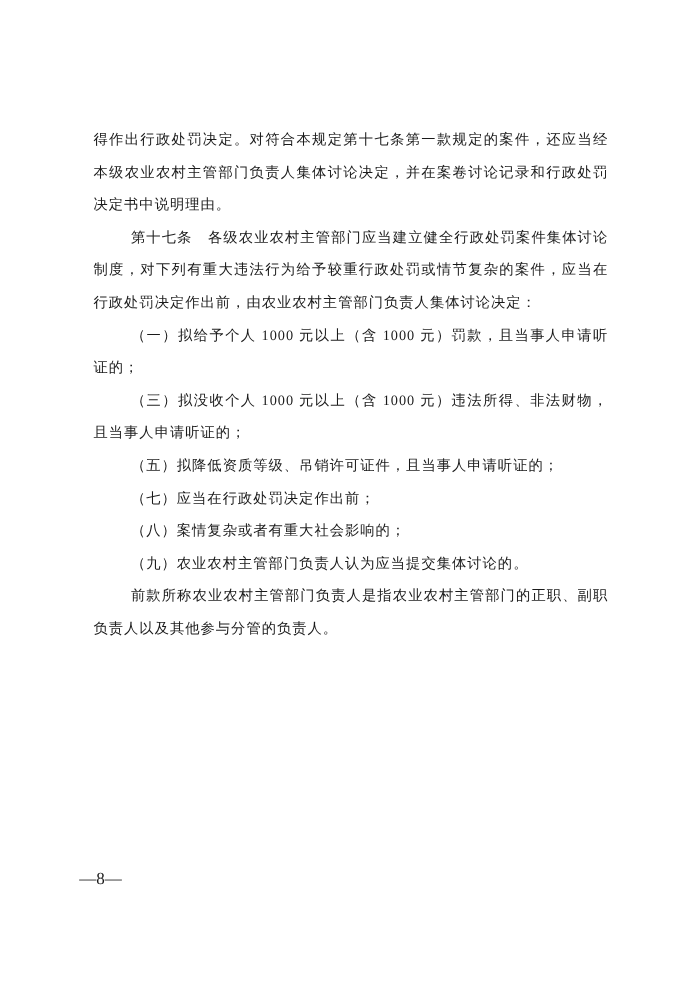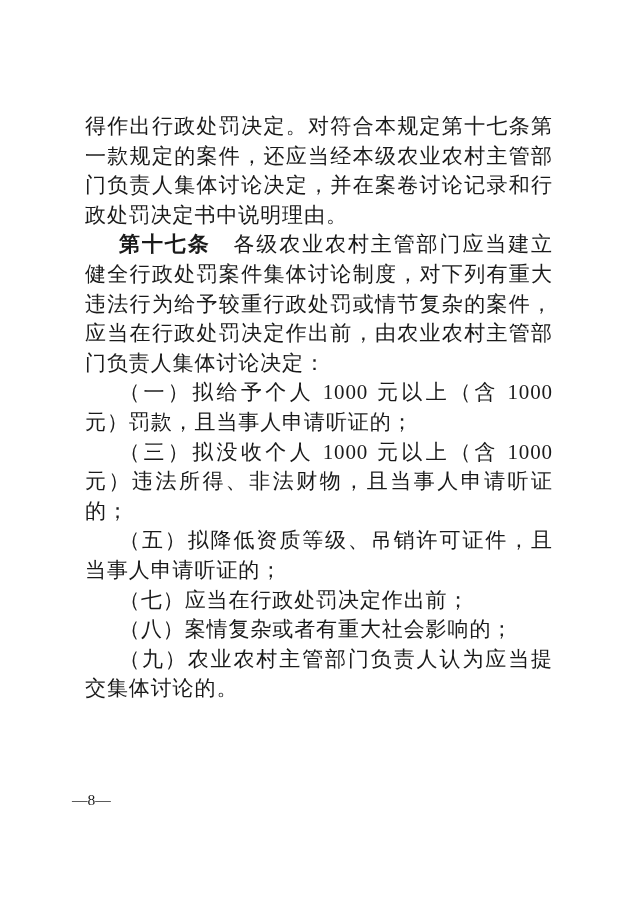--- a/index.html
+++ b/index.html
@@ -18,31 +18,31 @@
   }
   .content {
     position: absolute;
     left: 85px;
     top: 112px;
     width: 468px;
   }
   .para {
     margin: 0;
     padding: 0;
-    font-size: 21px;
+    font-size: 13px;
     line-height: 29.6px;
     letter-spacing: 0.9px;
     text-align: justify;
     text-justify: inter-character;
   }
   .para.indent {
     text-indent: 34px;
   }
   .article-number {
-    font-weight: bold;
+    font-weight: normal;
     margin-top: 14px;
   }
   .page-number {
     position: absolute;
     left: 72px;
     top: 791px;
     font-size: 15.5px;
     letter-spacing: 0;
     color: #1a1a1a;
   }
@@ -53,15 +53,16 @@
 <div class="page">
   <main class="content" id="paragraphs">
       <p class="para">得作出行政处罚决定。对符合本规定第十七条第一款规定的案件，还应当经本级农业农村主管部门负责人集体讨论决定，并在案卷讨论记录和行政处罚决定书中说明理由。</p>
       <p class="para indent"><strong class="article-number">第十七条</strong>　各级农业农村主管部门应当建立健全行政处罚案件集体讨论制度，对下列有重大违法行为给予较重行政处罚或情节复杂的案件，应当在行政处罚决定作出前，由农业农村主管部门负责人集体讨论决定：</p>
       <p class="para indent">（一）拟给予个人 1000 元以上（含 1000 元）罚款，且当事人申请听证的；</p>
       <p class="para indent">（三）拟没收个人 1000 元以上（含 1000 元）违法所得、非法财物，且当事人申请听证的；</p>
       <p class="para indent">（五）拟降低资质等级、吊销许可证件，且当事人申请听证的；</p>
       <p class="para indent">（七）应当在行政处罚决定作出前；</p>
       <p class="para indent">（八）案情复杂或者有重大社会影响的；</p>
       <p class="para indent">（九）农业农村主管部门负责人认为应当提交集体讨论的。</p>
+      <p class="para indent">前款所称农业农村主管部门负责人是指农业农村主管部门的正职、副职负责人以及其他参与分管的负责人。</p>
     </main>
   <div class="page-number">—8—</div>
 </div>
 
 </body></html>

